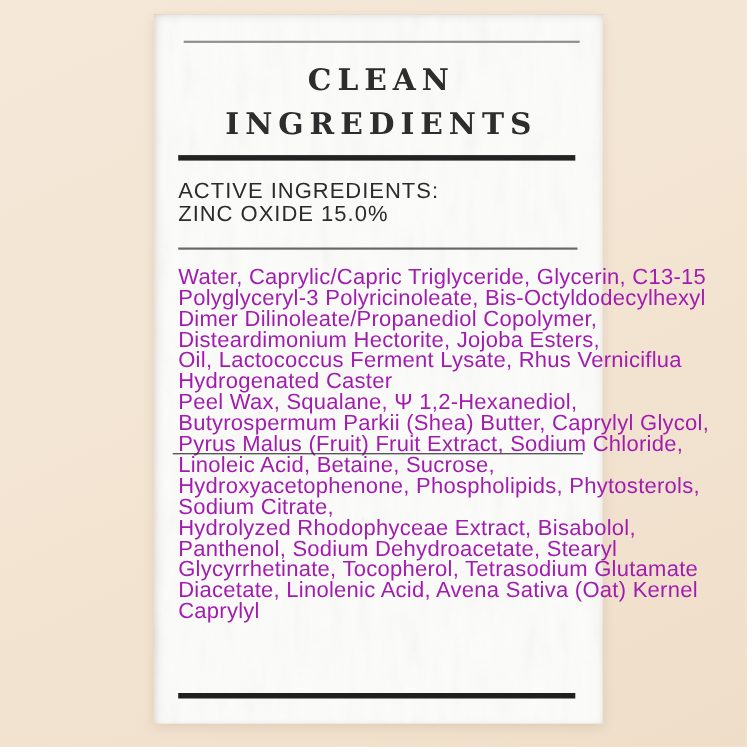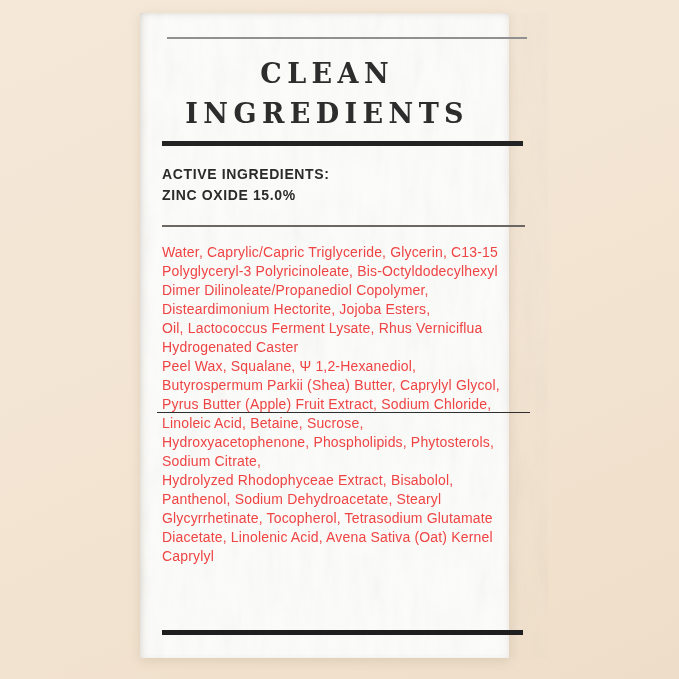--- a/index.html
+++ b/index.html
@@ -12,21 +12,21 @@
     overflow: hidden;
     position: relative;
     background: linear-gradient(155deg, #F5E8D8 0%, #F3E4D2 55%, #EEDEC9 100%);
     font-family: "Liberation Sans", sans-serif;
   }
 
   .card {
     position: absolute;
     left: 140px;
     top: 13px;
-    width: 369px;
+    width: 408px;
     height: 645px;
     background: #FCFCFA;
     box-shadow:
       inset 6px 0 10px -6px rgba(120,100,80,0.30),
       inset -4px 0 8px -5px rgba(120,100,80,0.18),
       inset 0 6px 10px -7px rgba(120,100,80,0.20),
       0 3px 10px rgba(140,110,80,0.18);
   }
 
   .paper-texture {
@@ -84,38 +84,38 @@
   }
   .title .title-line {
     display: block;
     padding-left: 0.20em; 
   }
 
   .active-block {
     position: absolute;
     left: 22px;
     top: 151px;
-    font-size: 14px;
-    font-weight: 700;
+    font-size: 20px;
+    font-weight: 400;
     letter-spacing: 0.045em;
     line-height: 21px;
     color: #2B2B2B;
     white-space: nowrap;
   }
 
   .ingredients {
     position: absolute;
     left: 22px;
     top: 230px;
     width: 366px;
-    font-size: 14px;
+    font-size: 20px;
     font-weight: 500;
     line-height: 19px;
     letter-spacing: 0.012em;
-    color: #ef4444;
+    color: #a21caf;
   }
   .ing-line {
     white-space: nowrap;
   }
   .ing-line.underlined {
     position: relative;
   }
   .ing-line.underlined::after {
     content: "";
     position: absolute;
@@ -161,21 +161,21 @@
 
     <div class="ingredients">
       <div class="ing-line">Water, Caprylic/Capric Triglyceride, Glycerin, C13-15</div>
       <div class="ing-line">Polyglyceryl-3 Polyricinoleate, Bis-Octyldodecylhexyl</div>
       <div class="ing-line">Dimer Dilinoleate/Propanediol Copolymer,</div>
       <div class="ing-line">Disteardimonium Hectorite, Jojoba Esters,</div>
       <div class="ing-line">Oil, Lactococcus Ferment Lysate, Rhus Verniciflua</div>
       <div class="ing-line">Hydrogenated Caster</div>
       <div class="ing-line">Peel Wax, Squalane, Ψ 1,2-Hexanediol,</div>
       <div class="ing-line">Butyrospermum Parkii (Shea) Butter, Caprylyl Glycol,</div>
-      <div class="ing-line underlined">Pyrus Butter (Apple) Fruit Extract, Sodium Chloride,</div>
+      <div class="ing-line underlined">Pyrus Malus (Fruit) Fruit Extract, Sodium Chloride,</div>
       <div class="ing-line">Linoleic Acid, Betaine, Sucrose,</div>
       <div class="ing-line">Hydroxyacetophenone, Phospholipids, Phytosterols,</div>
       <div class="ing-line">Sodium Citrate,</div>
       <div class="ing-line">Hydrolyzed Rhodophyceae Extract, Bisabolol,</div>
       <div class="ing-line">Panthenol, Sodium Dehydroacetate, Stearyl</div>
       <div class="ing-line">Glycyrrhetinate, Tocopherol, Tetrasodium Glutamate</div>
       <div class="ing-line">Diacetate, Linolenic Acid, Avena Sativa (Oat) Kernel</div>
       <div class="ing-line">Caprylyl</div>
     </div>
 

